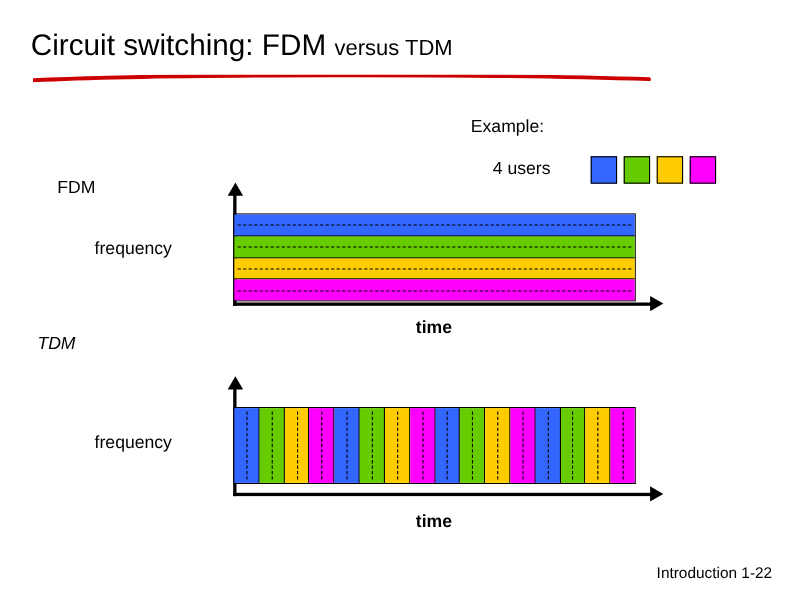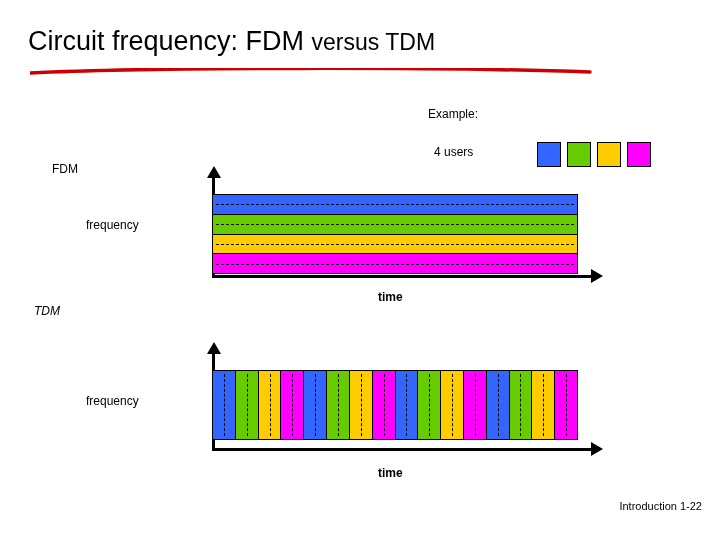--- a/index.html
+++ b/index.html
@@ -28,46 +28,46 @@
     top: 26px;
     width: 664px;
     color: #000000;
     white-space: nowrap;
   }
   .title .big {
     font-size: 27px;
     letter-spacing: 0px;
   }
   .title .small {
-    font-size: 23px;
+    font-size: 20px;
   }
   .title-underline {
     position: absolute;
     left: 30px;
     top: 68px;
     width: 578px;
     height: 7px;
   }
 
   
   .lbl {
     position: absolute;
     color: #000000;
-    font-size: 12px;
+    font-size: 16px;
     white-space: nowrap;
   }
 
   #fdm-label   { left: 52px;  top: 162px; }
   #tdm-label   { left: 34px;  top: 304px; font-style: italic; }
   #freq-label1 { left: 86px;  top: 218px; }
   #freq-label2 { left: 86px;  top: 394px; }
   #time-label1 { left: 378px; top: 290px; font-weight: bold; }
   #time-label2 { left: 378px; top: 466px; font-weight: bold; }
   #example-label { left: 428px; top: 107px; }
-  #users-label   { left: 434px; top: 145px; }
+  #users-label   { left: 448px; top: 145px; }
 
   
   .legend {
     position: absolute;
     left: 537px;
     top: 142px;
     display: flex;
     gap: 6px;
   }
   .legend .sw {
@@ -156,33 +156,33 @@
     top: 3px; bottom: 3px;
     left: 50%;
     width: 0;
     border-left: 1px dashed #000000;
   }
 
   
   .footer {
     position: absolute;
     right: 18px;
-    bottom: 28px;
-    font-size: 11px;
+    bottom: 12px;
+    font-size: 14px;
     color: #000000;
     white-space: nowrap;
   }
 </style>
 </head>
 <body>
 
 <div class="slide">
 
   <div class="title">
-    <span class="big">Circuit frequency: FDM </span><span class="small">versus TDM</span>
+    <span class="big">Circuit switching: FDM </span><span class="small">versus TDM</span>
   </div>
   <svg class="title-underline" viewBox="0 0 578 7" preserveAspectRatio="none">
     <path d="M0,5 C120,-1 420,-1 560,4" stroke="#cc0000" stroke-width="3.5" fill="none" stroke-linecap="round"></path>
   </svg>
 
   <div class="lbl" id="fdm-label">FDM</div>
   <div class="lbl" id="tdm-label">TDM</div>
 
   <div class="lbl" id="example-label">Example:</div>
   <div class="lbl" id="users-label">4 users</div>

